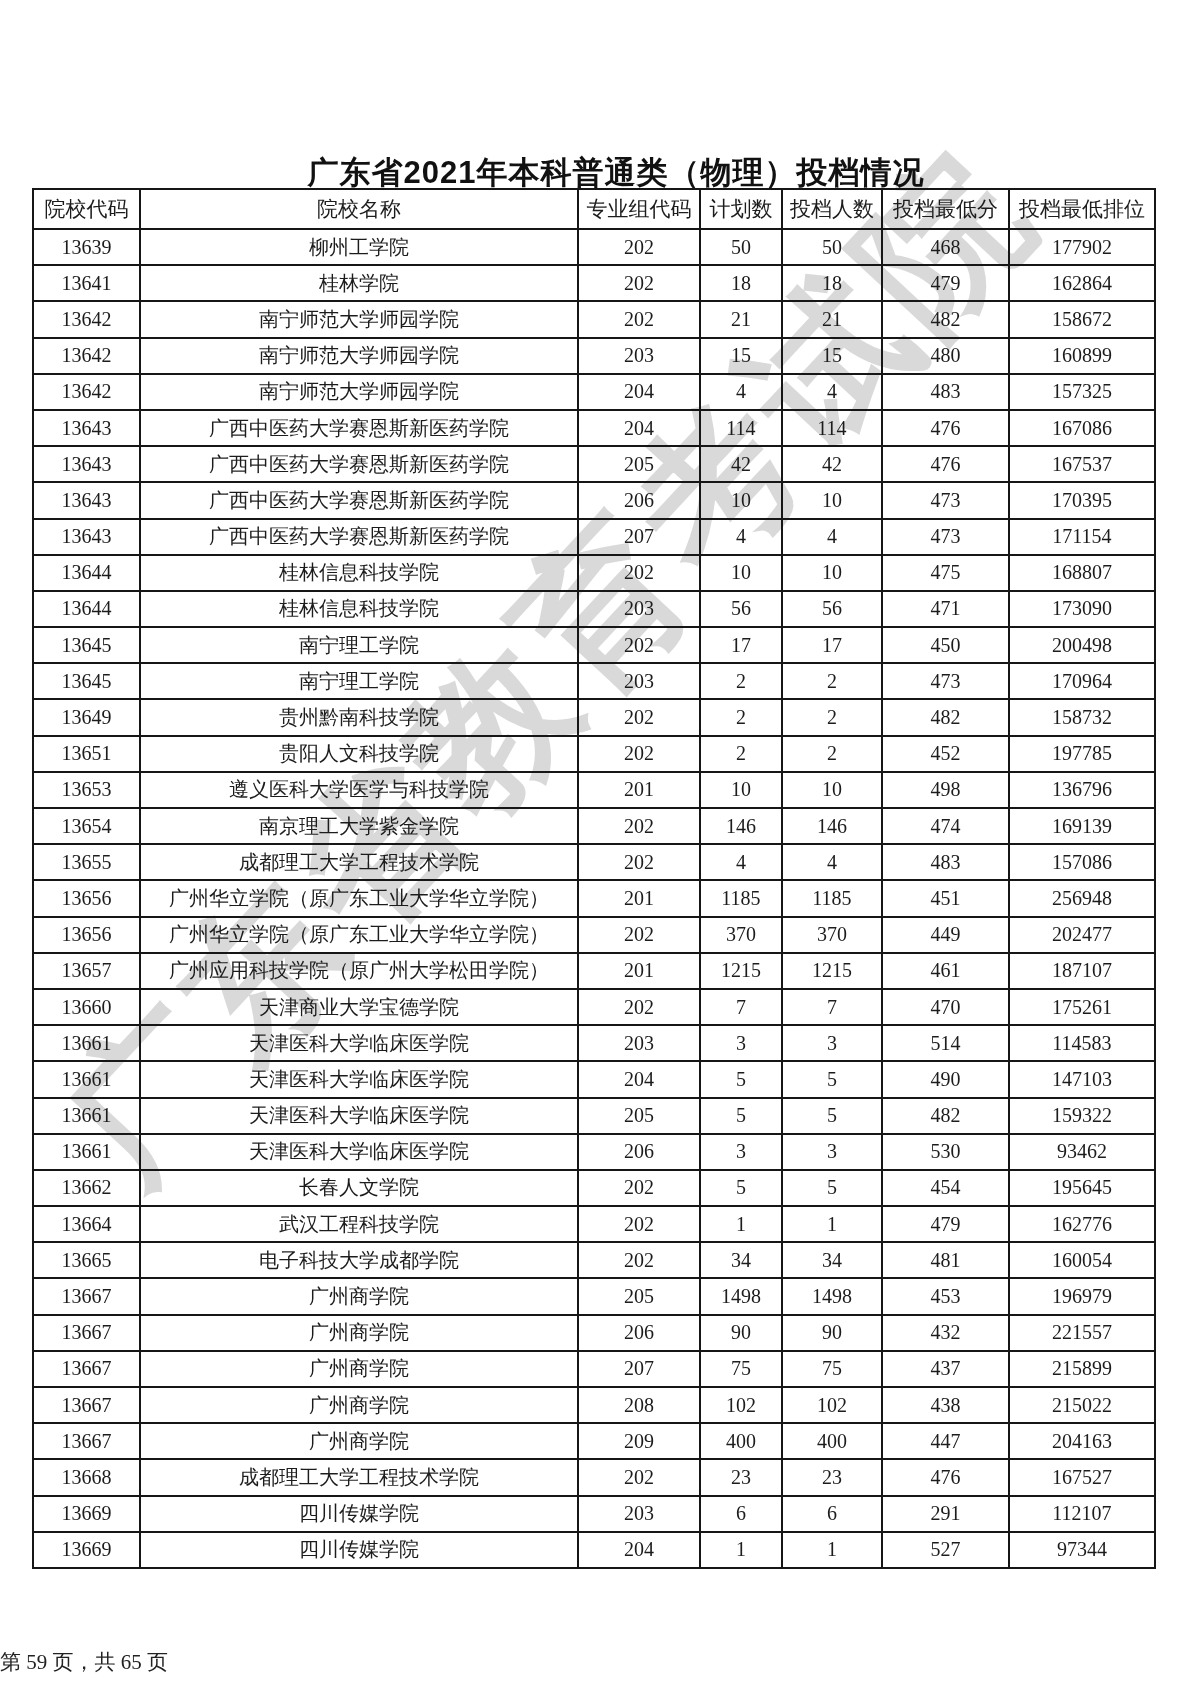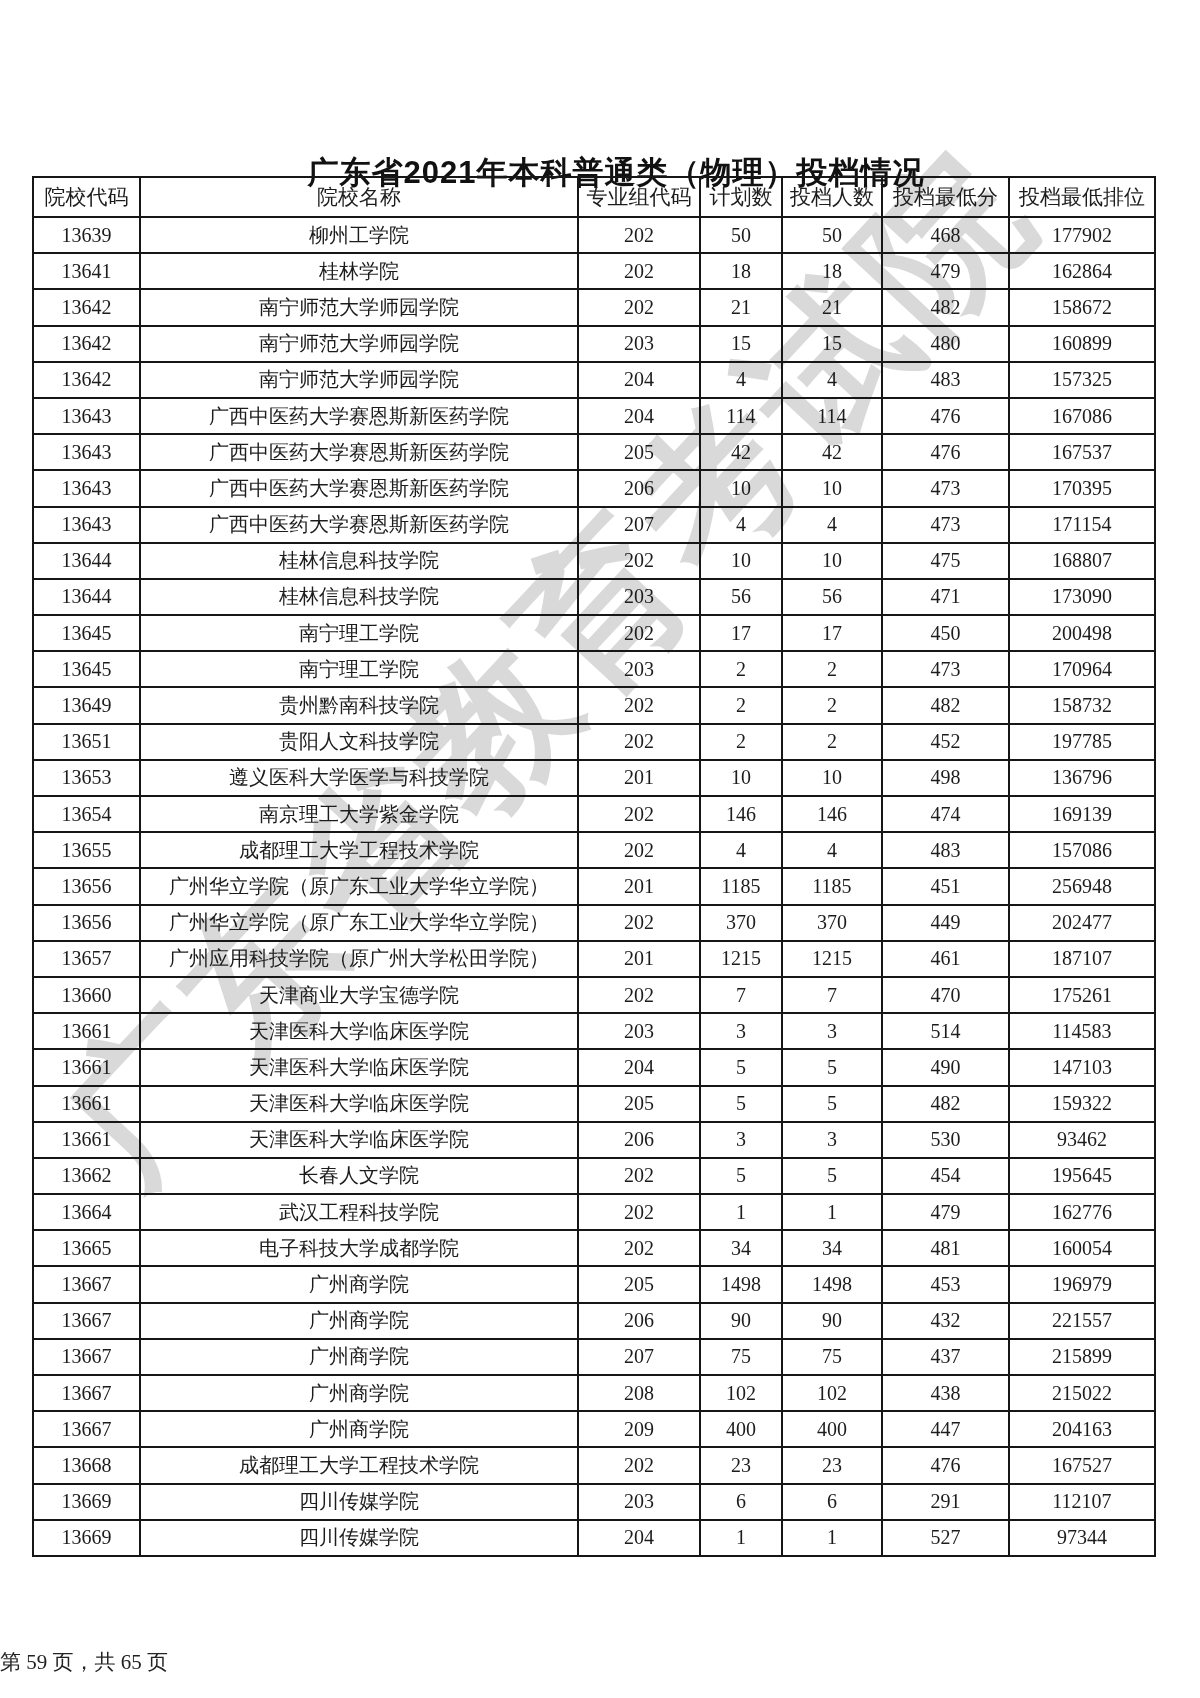--- a/index.html
+++ b/index.html
@@ -33,21 +33,21 @@
     margin:16px;
     text-align:center;
     font-size:31px;
     font-weight:bold;
     letter-spacing:1px;
     font-family:"Liberation Sans","DejaVu Sans",sans-serif;
     color:#111;
   }
   table.adm{
     position:absolute;
-    left:32px;top:176px;
+    left:32px;top:188px;
     width:1122px;
     border-collapse:collapse;
     table-layout:fixed;
   }
   table.adm th, table.adm td{
     border:2px solid #161616;
     text-align:center;
     vertical-align:middle;
     padding:0;
     overflow:hidden;

